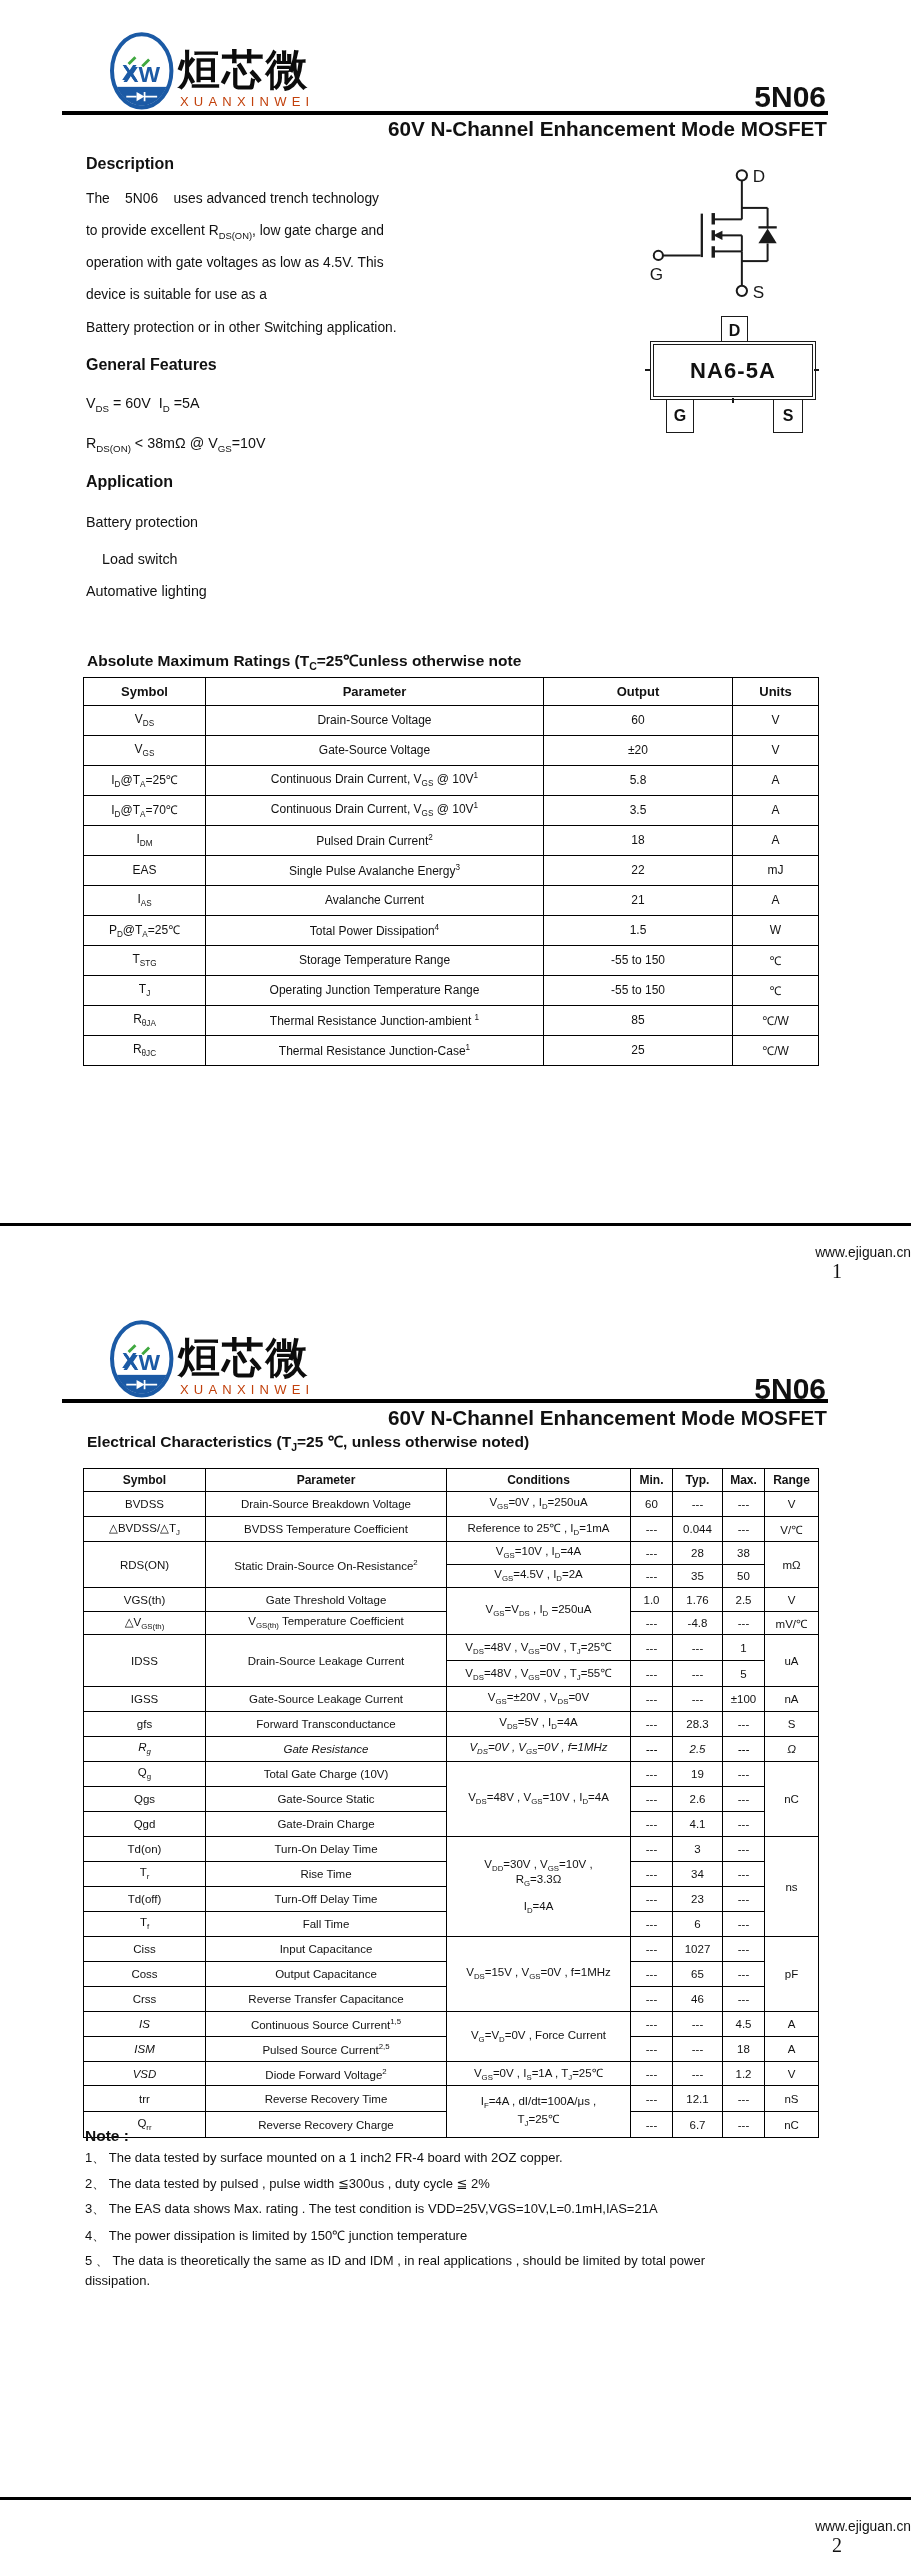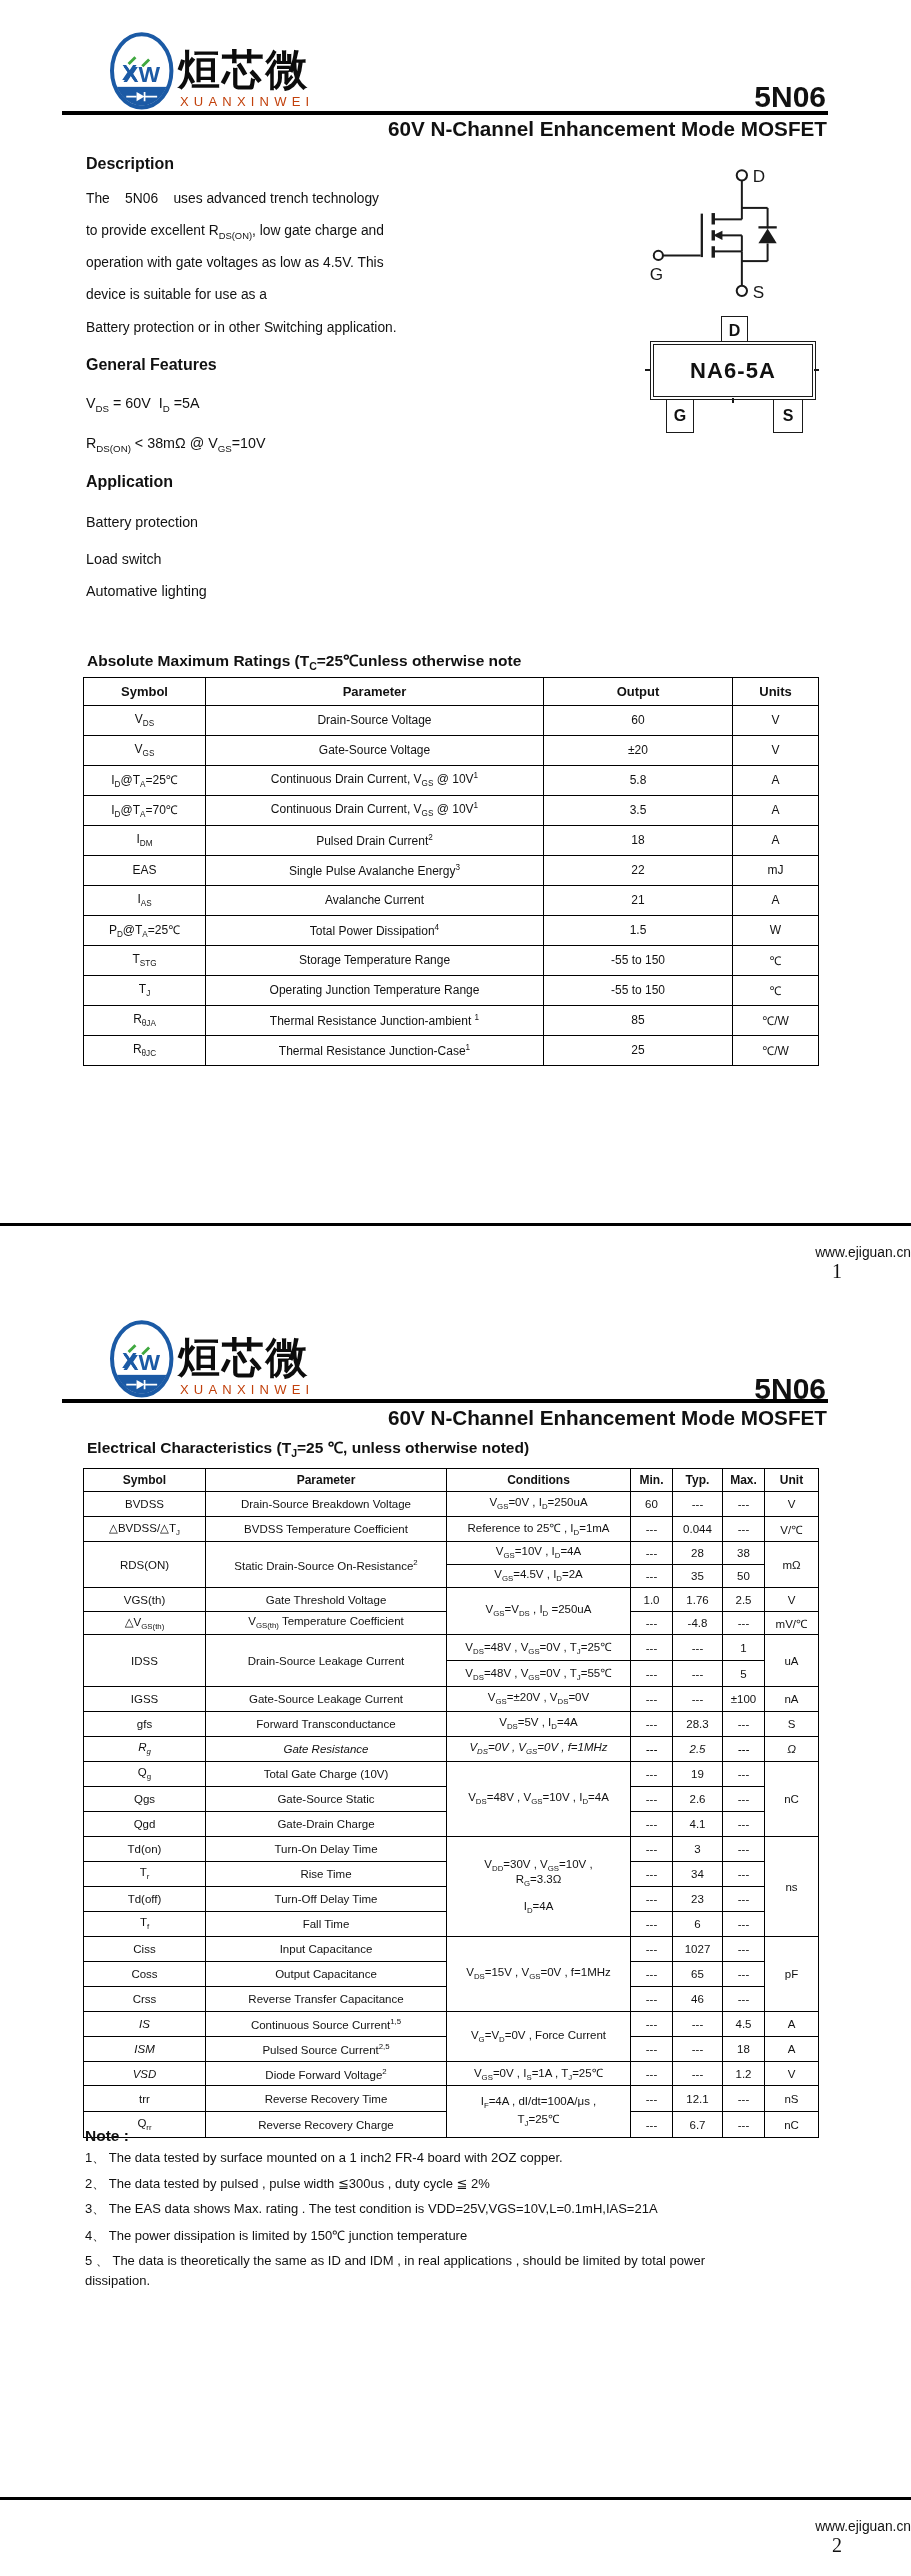--- a/index.html
+++ b/index.html
@@ -70,21 +70,21 @@
   <div class="abs body-line" data-bind="page1.description.lines.2" style="left:86px;top:255px;">operation with gate voltages as low as 4.5V. This</div>
   <div class="abs body-line" data-bind="page1.description.lines.3" style="left:86px;top:287px;">device is suitable for use as a</div>
   <div class="abs body-line" data-bind="page1.description.lines.4" style="left:86px;top:320px;">Battery protection or in other Switching application.</div>
 
   <div class="abs sec-title" data-bind="page1.features.title" style="left:86px;top:356px;">General Features</div>
   <div class="abs feat-line" data-bind="page1.features.lines.0" style="left:86px;top:395px;">V<sub>DS</sub> = 60V  I<sub>D</sub> =5A</div>
   <div class="abs feat-line" data-bind="page1.features.lines.1" style="left:86px;top:435px;">R<sub>DS(ON)</sub> &lt; 38mΩ @ V<sub>GS</sub>=10V</div>
 
   <div class="abs sec-title" data-bind="page1.application.title" style="left:86px;top:473px;">Application</div>
   <div class="abs feat-line" data-bind="page1.application.lines.0" style="left:86px;top:514px;">Battery protection</div>
-  <div class="abs feat-line" data-bind="page1.application.lines.1" style="left:86px;top:551px;">Load switch</div>
+  <div class="abs feat-line" data-bind="page1.application.lines.1" style="left:102px;top:551px;">Load switch</div>
   <div class="abs feat-line" data-bind="page1.application.lines.2" style="left:86px;top:583px;">Automative lighting</div>
 
   <svg class="abs" style="left:631px;top:161px;" width="224" height="143" viewBox="1100 280 390 250">
     <g stroke="#1a1a1a" stroke-width="3.5" fill="none">
       <circle cx="1293" cy="305" r="9"></circle>
       <line x1="1293" y1="314" x2="1293" y2="382"></line>
       <line x1="1243" y1="382" x2="1293" y2="382"></line>
       <line x1="1293" y1="362" x2="1338" y2="362"></line>
       <line x1="1338" y1="362" x2="1338" y2="398"></line>
       <line x1="1338" y1="424" x2="1338" y2="455"></line>
@@ -245,40 +245,40 @@
       <line x1="58" y1="60" x2="70" y2="48" stroke="#3fa83f" stroke-width="5"></line>
     </svg>
     <div class="abs logo-zh" data-bind="header.logo.zh" style="left:69px;top:11.5px;">烜芯微</div>
     <div class="abs logo-en" data-bind="header.logo.en" style="left:71px;top:64px;">XUANXINWEI</div>
   </div>
 
   <div class="abs part-no" data-bind="header.part_number" style="left:631px;top:84px;">5N06</div>
   <div class="abs rule" style="left:62px;top:111px;width:766px;"></div>
   <div class="abs subtitle" data-bind="header.subtitle" style="left:311px;top:118px;">60V N-Channel Enhancement Mode MOSFET</div>
 
-  <div class="abs tbl-title" data-bind="page2.elec.title" style="left:87px;top:148px;">Electrical Characteristics (T<sub>J</sub>=25 ℃, unless otherwise noted)</div>
+  <div class="abs tbl-title" data-bind="page2.elec.title" style="left:87px;top:142px;">Electrical Characteristics (T<sub>J</sub>=25 ℃, unless otherwise noted)</div>
   <table id="elec-table" class="abs dtable" style="left:83px;top:180px;width:736px;">
     <colgroup>
         <col style="width:122px">
         <col style="width:241px">
         <col style="width:184px">
         <col style="width:42px">
         <col style="width:50px">
         <col style="width:42px">
         <col style="width:54px">
       </colgroup>
     <tbody>
         <tr style="height:23px;">
       <th data-bind="page2.elec.headers.0">Symbol</th>
       <th data-bind="page2.elec.headers.1">Parameter</th>
       <th data-bind="page2.elec.headers.2">Conditions</th>
       <th data-bind="page2.elec.headers.3">Min.</th>
       <th data-bind="page2.elec.headers.4">Typ.</th>
       <th data-bind="page2.elec.headers.5">Max.</th>
-      <th data-bind="page2.elec.headers.6">Unit</th>
+      <th data-bind="page2.elec.headers.6">Range</th>
     </tr>
     <tr style="height:25px;">
           <td data-bind="page2.elec.rows.bvdss.sym">BVDSS</td>
           <td data-bind="page2.elec.rows.bvdss.param">Drain-Source Breakdown Voltage</td>
           <td data-bind="page2.elec.rows.bvdss.cond">V<sub>GS</sub>=0V , I<sub>D</sub>=250uA</td>
           <td data-bind="page2.elec.rows.bvdss.min">60</td>
           <td data-bind="page2.elec.rows.bvdss.typ">---</td>
           <td data-bind="page2.elec.rows.bvdss.max">---</td>
           <td data-bind="page2.elec.rows.bvdss.unit">V</td>
         </tr>

